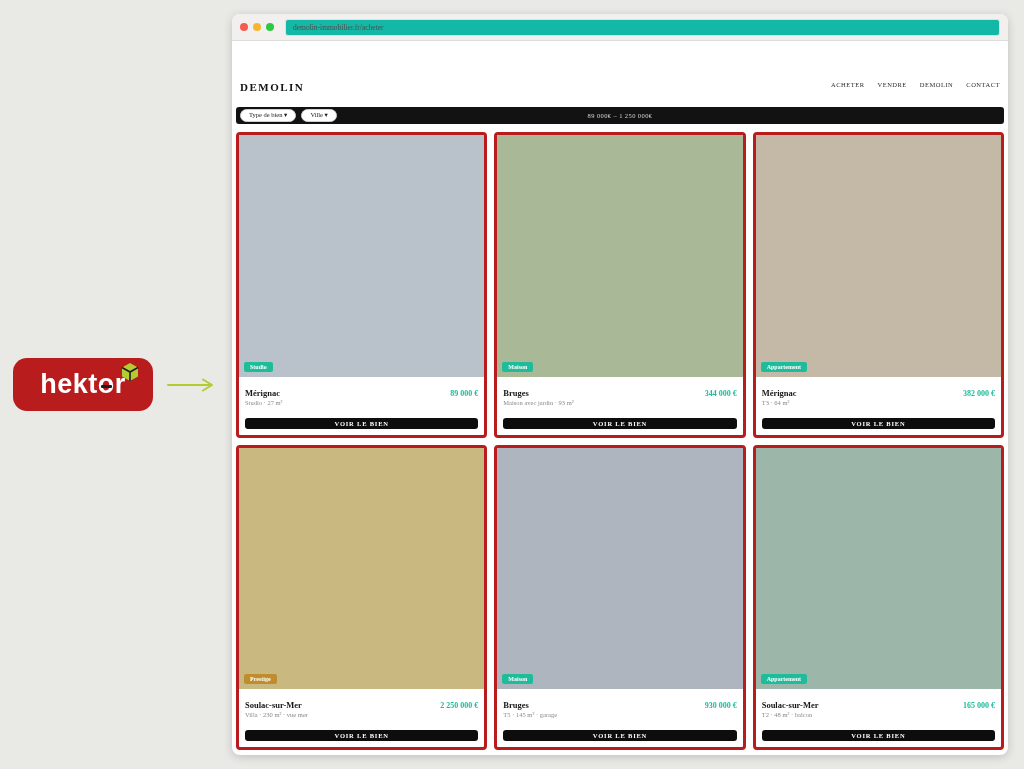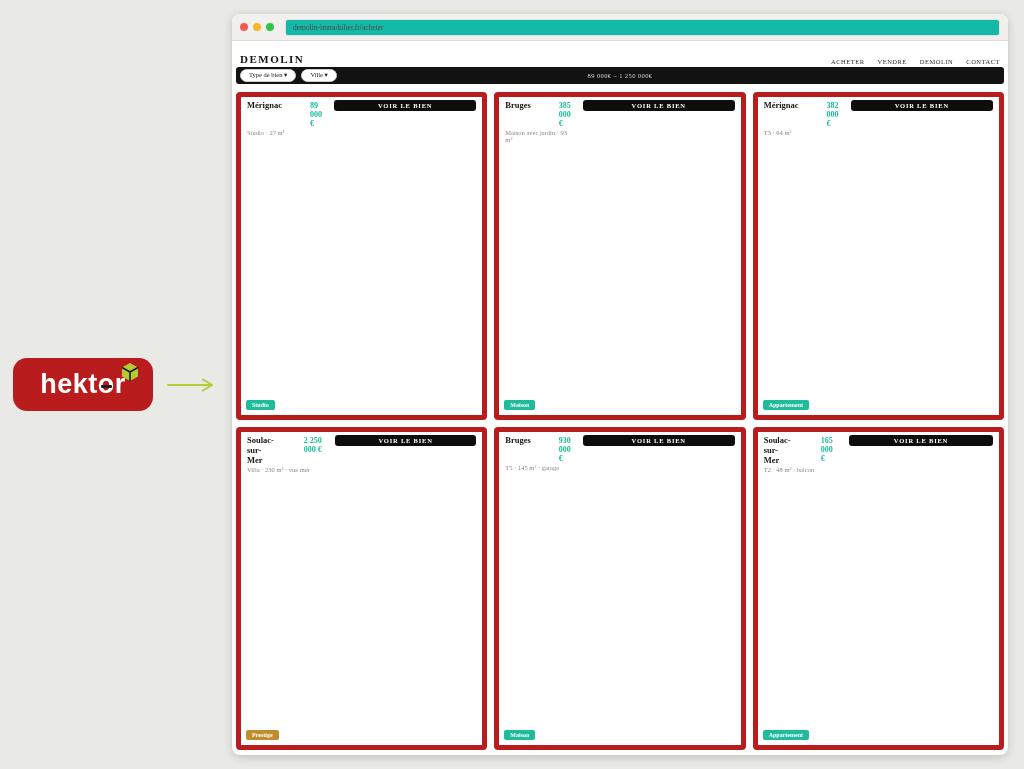--- a/index.html
+++ b/index.html
@@ -15,31 +15,31 @@
 
   
   .browser{position:absolute;left:232px;top:14px;width:776px;height:741px;background:#ffffff;border-radius:8px;box-shadow:0 2px 10px rgba(0,0,0,.18);overflow:hidden;display:flex;flex-direction:column;}
   .chrome{height:26px;background:#f1f0ee;border-bottom:1px solid #dcdcda;display:flex;align-items:center;padding:0 8px;gap:5px;flex:none;}
   .dot{width:8px;height:8px;border-radius:50%;flex:none;}
   .dot.red{background:#f45c52;}
   .dot.yellow{background:#f6b62e;}
   .dot.green{background:#2ec944;}
   .urlbar{flex:1;height:15px;background:#14b8a6;border:1px solid #e2e1df;border-radius:3px;margin-left:6px;display:flex;align-items:center;padding:0 7px;font-size:7.5px;color:#4c4c4c;font-family:"Liberation Serif",serif;}
 
-  .siteheader{height:24px;display:flex;align-items:flex-end;justify-content:space-between;padding:0 8px;background:#ffffff;flex:none;}
+  .siteheader{height:24px;display:flex;align-items:flex-start;justify-content:space-between;padding:0 8px;background:#ffffff;flex:none;margin-top:40px;}
   .brand{font-weight:bold;font-size:11px;letter-spacing:1.5px;color:#141414;}
   .nav{display:flex;gap:13px;}
   .nav span{font-size:6.5px;letter-spacing:.5px;color:#2e2e2e;cursor:pointer;}
 
   .filterbar{position:relative;margin:2px 4px 4px;height:17px;background:#121212;border-radius:3px;display:flex;align-items:center;padding:0 4px;gap:5px;flex:none;}
   .pill{background:#ffffff;border:1px solid #cfcfcf;border-radius:8px;font-family:"Liberation Serif",serif;font-size:6.5px;color:#1a1a1a;padding:2px 8px;line-height:1;cursor:pointer;}
   .price-range{position:absolute;left:0;right:0;text-align:center;font-size:6.5px;color:#d8d8d8;letter-spacing:.4px;pointer-events:none;}
 
   .grid{display:grid;grid-template-columns:repeat(3,1fr);gap:7px;padding:4px 4px 5px;flex:1;}
-  .card{background:#ffffff;border:5px solid #b91c1c;border-radius:4px;overflow:hidden;display:flex;flex-direction:row;}
+  .card{background:#ffffff;border:3px solid #b91c1c;border-radius:4px;overflow:hidden;display:flex;flex-direction:column;gap:8px;}
   .card-img{flex:1;position:relative;}
   .badge{position:absolute;left:5px;bottom:5px;color:#ffffff;font-size:6px;font-weight:bold;padding:2px 6px;border-radius:2px;line-height:1;}
   .card-info{padding:3px 6px 1px;}
   .info-row{display:flex;justify-content:space-between;align-items:baseline;}
   .title{font-size:8.5px;font-weight:bold;color:#161616;}
   .price{font-size:8px;font-weight:bold;color:#1abc9c;padding-left:28px;}
   .details{font-size:6.5px;color:#8a8a8a;margin-top:1px;}
   .cta{display:block;margin:3px 6px 6px;width:calc(100% - 12px);height:11px;background:#0d0d0d;color:#ffffff;border:none;border-radius:3px;font-family:"Liberation Serif",serif;font-size:6.5px;font-weight:bold;letter-spacing:.8px;line-height:11px;text-align:center;padding:0;cursor:pointer;}
 </style>
 </head>
@@ -100,21 +100,21 @@
     <button class="cta">VOIR LE BIEN</button>
   </div>
 
   <div class="card">
     <div class="card-img" style="background: rgb(169, 184, 150);">
       <span class="badge" style="background: rgb(31, 188, 156);">Maison</span>
     </div>
     <div class="card-info">
       <div class="info-row">
         <span class="title">Bruges</span>
-        <span class="price">385 000 €</span>
+        <span class="price">344 000 €</span>
       </div>
       <div class="details">Maison avec jardin · 93 m²</div>
     </div>
     <button class="cta">VOIR LE BIEN</button>
   </div>
 
   <div class="card">
     <div class="card-img" style="background: rgb(195, 185, 166);">
       <span class="badge" style="background: rgb(31, 188, 156);">Appartement</span>
     </div>

